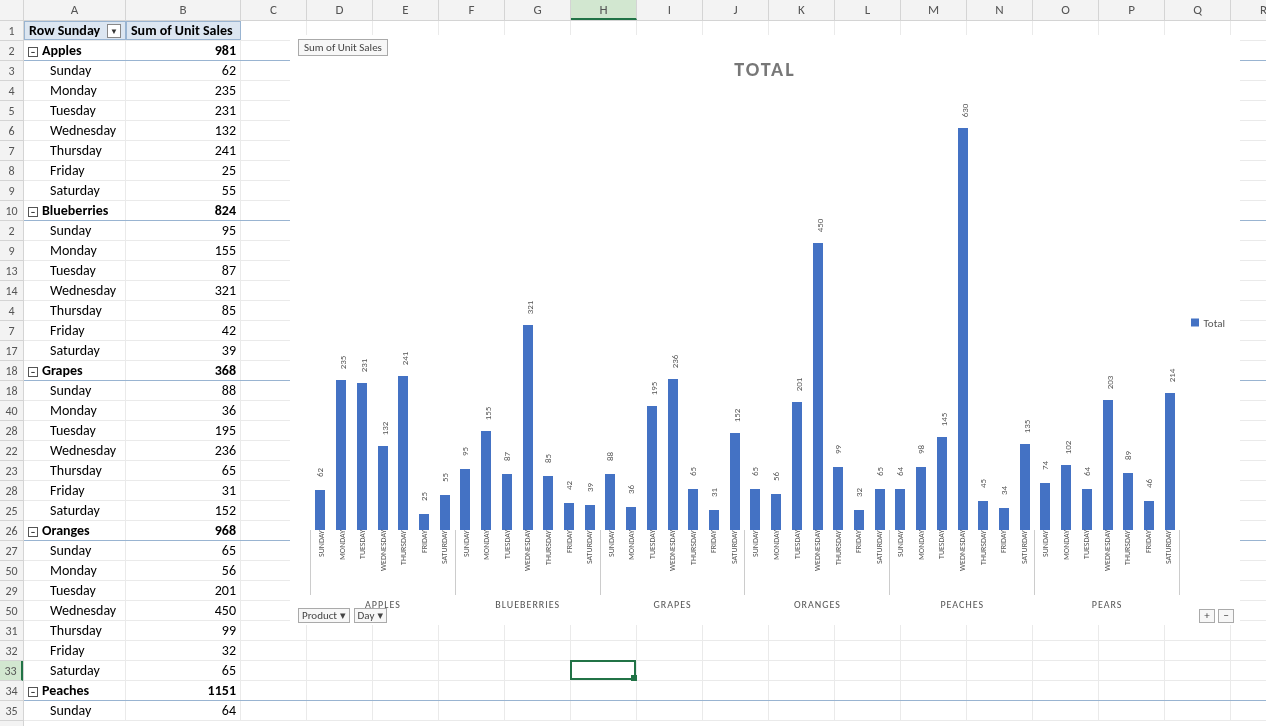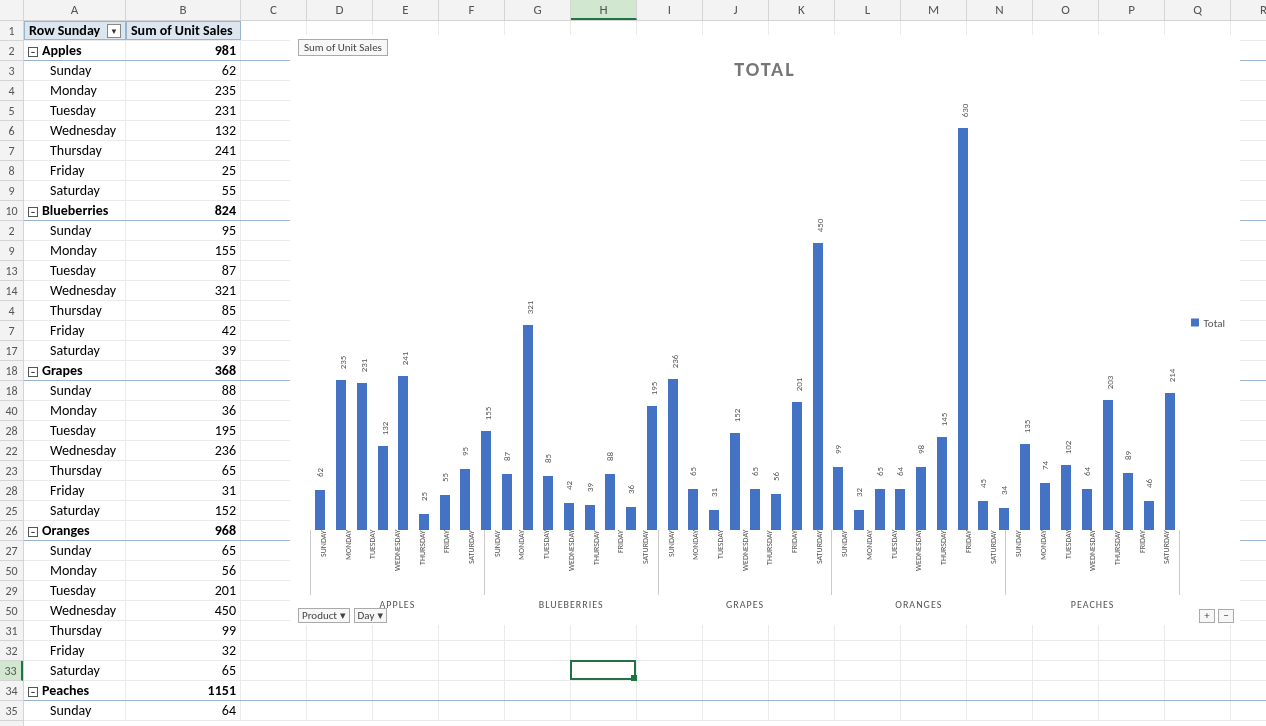--- a/index.html
+++ b/index.html
@@ -1310,20 +1310,30 @@
       <div class="xgrp">
         <div class="day-lbl">SUNDAY</div>
         <div class="day-lbl">MONDAY</div>
         <div class="day-lbl">TUESDAY</div>
         <div class="day-lbl">WEDNESDAY</div>
         <div class="day-lbl">THURSDAY</div>
         <div class="day-lbl">FRIDAY</div>
         <div class="day-lbl">SATURDAY</div>
         <div class="cat-lbl">PEACHES</div>
       </div>
+      <div class="xgrp">
+        <div class="day-lbl">SUNDAY</div>
+        <div class="day-lbl">MONDAY</div>
+        <div class="day-lbl">TUESDAY</div>
+        <div class="day-lbl">WEDNESDAY</div>
+        <div class="day-lbl">THURSDAY</div>
+        <div class="day-lbl">FRIDAY</div>
+        <div class="day-lbl">SATURDAY</div>
+        <div class="cat-lbl">PEARS</div>
+      </div>
     </div>
   <div class="chart-filters">
       <div class="chart-filter">
         <span>Product</span>
         <span>▾</span>
       </div>
       <div class="chart-filter">
         <span>Day</span>
         <span>▾</span>
       </div>

